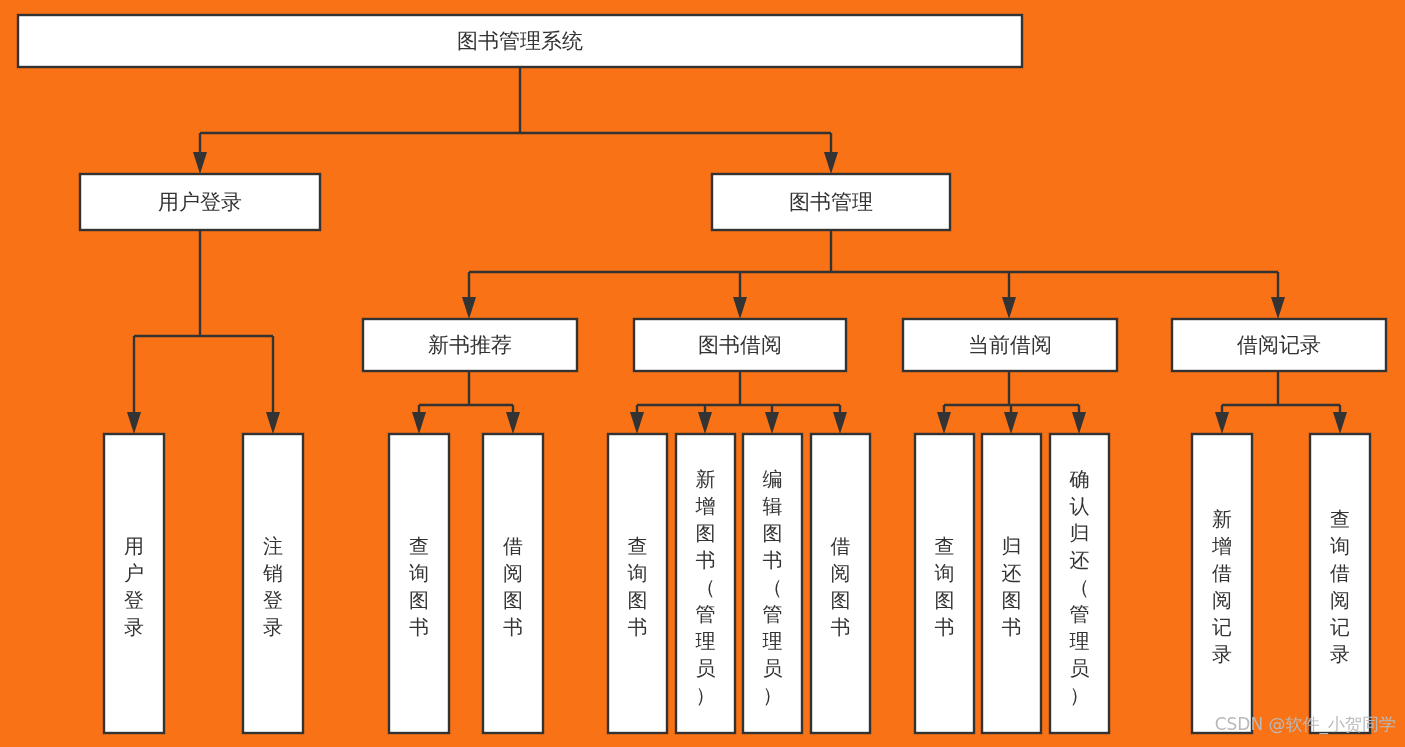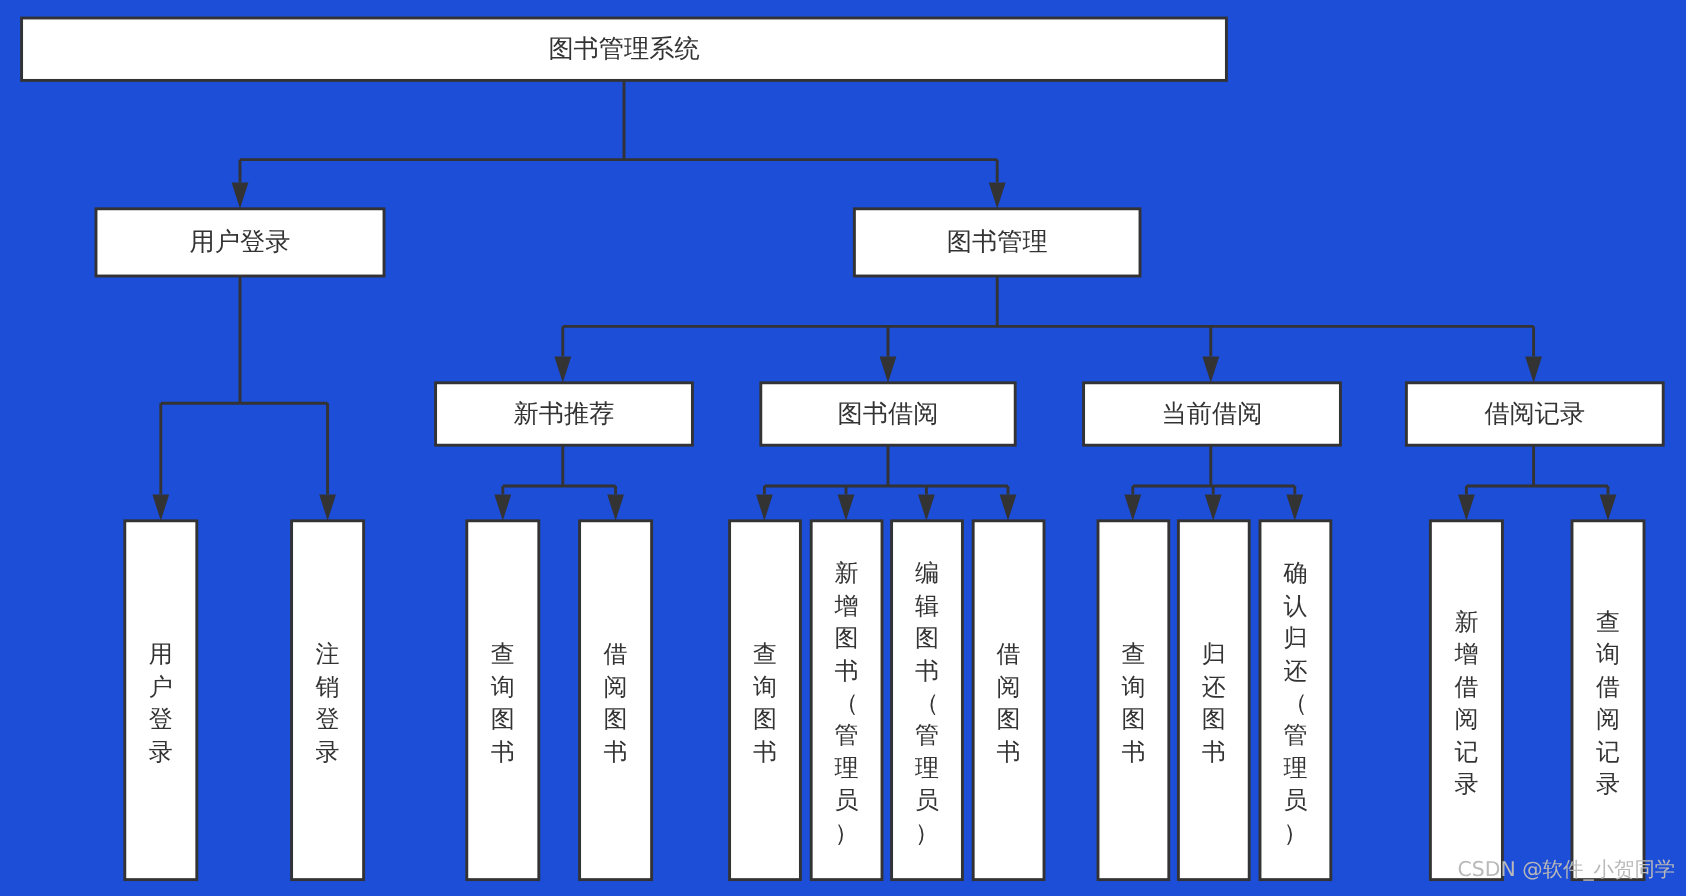--- a/index.html
+++ b/index.html
@@ -11,21 +11,21 @@
   body {
     width: 1405px;
     height: 747px;
     overflow: hidden;
     font-family: "DejaVu Sans", "Liberation Sans", sans-serif;
   }
   #diagram-root {
     position: relative;
     width: 1405px;
     height: 747px;
-    background: #1d4ed8;
+    background: #f97316;
   }
   svg.diagram-canvas {
     display: block;
     width: 1405px;
     height: 747px;
   }
   .node-box {
     fill: #ffffff;
     stroke: #333333;
     stroke-width: 2.4;

